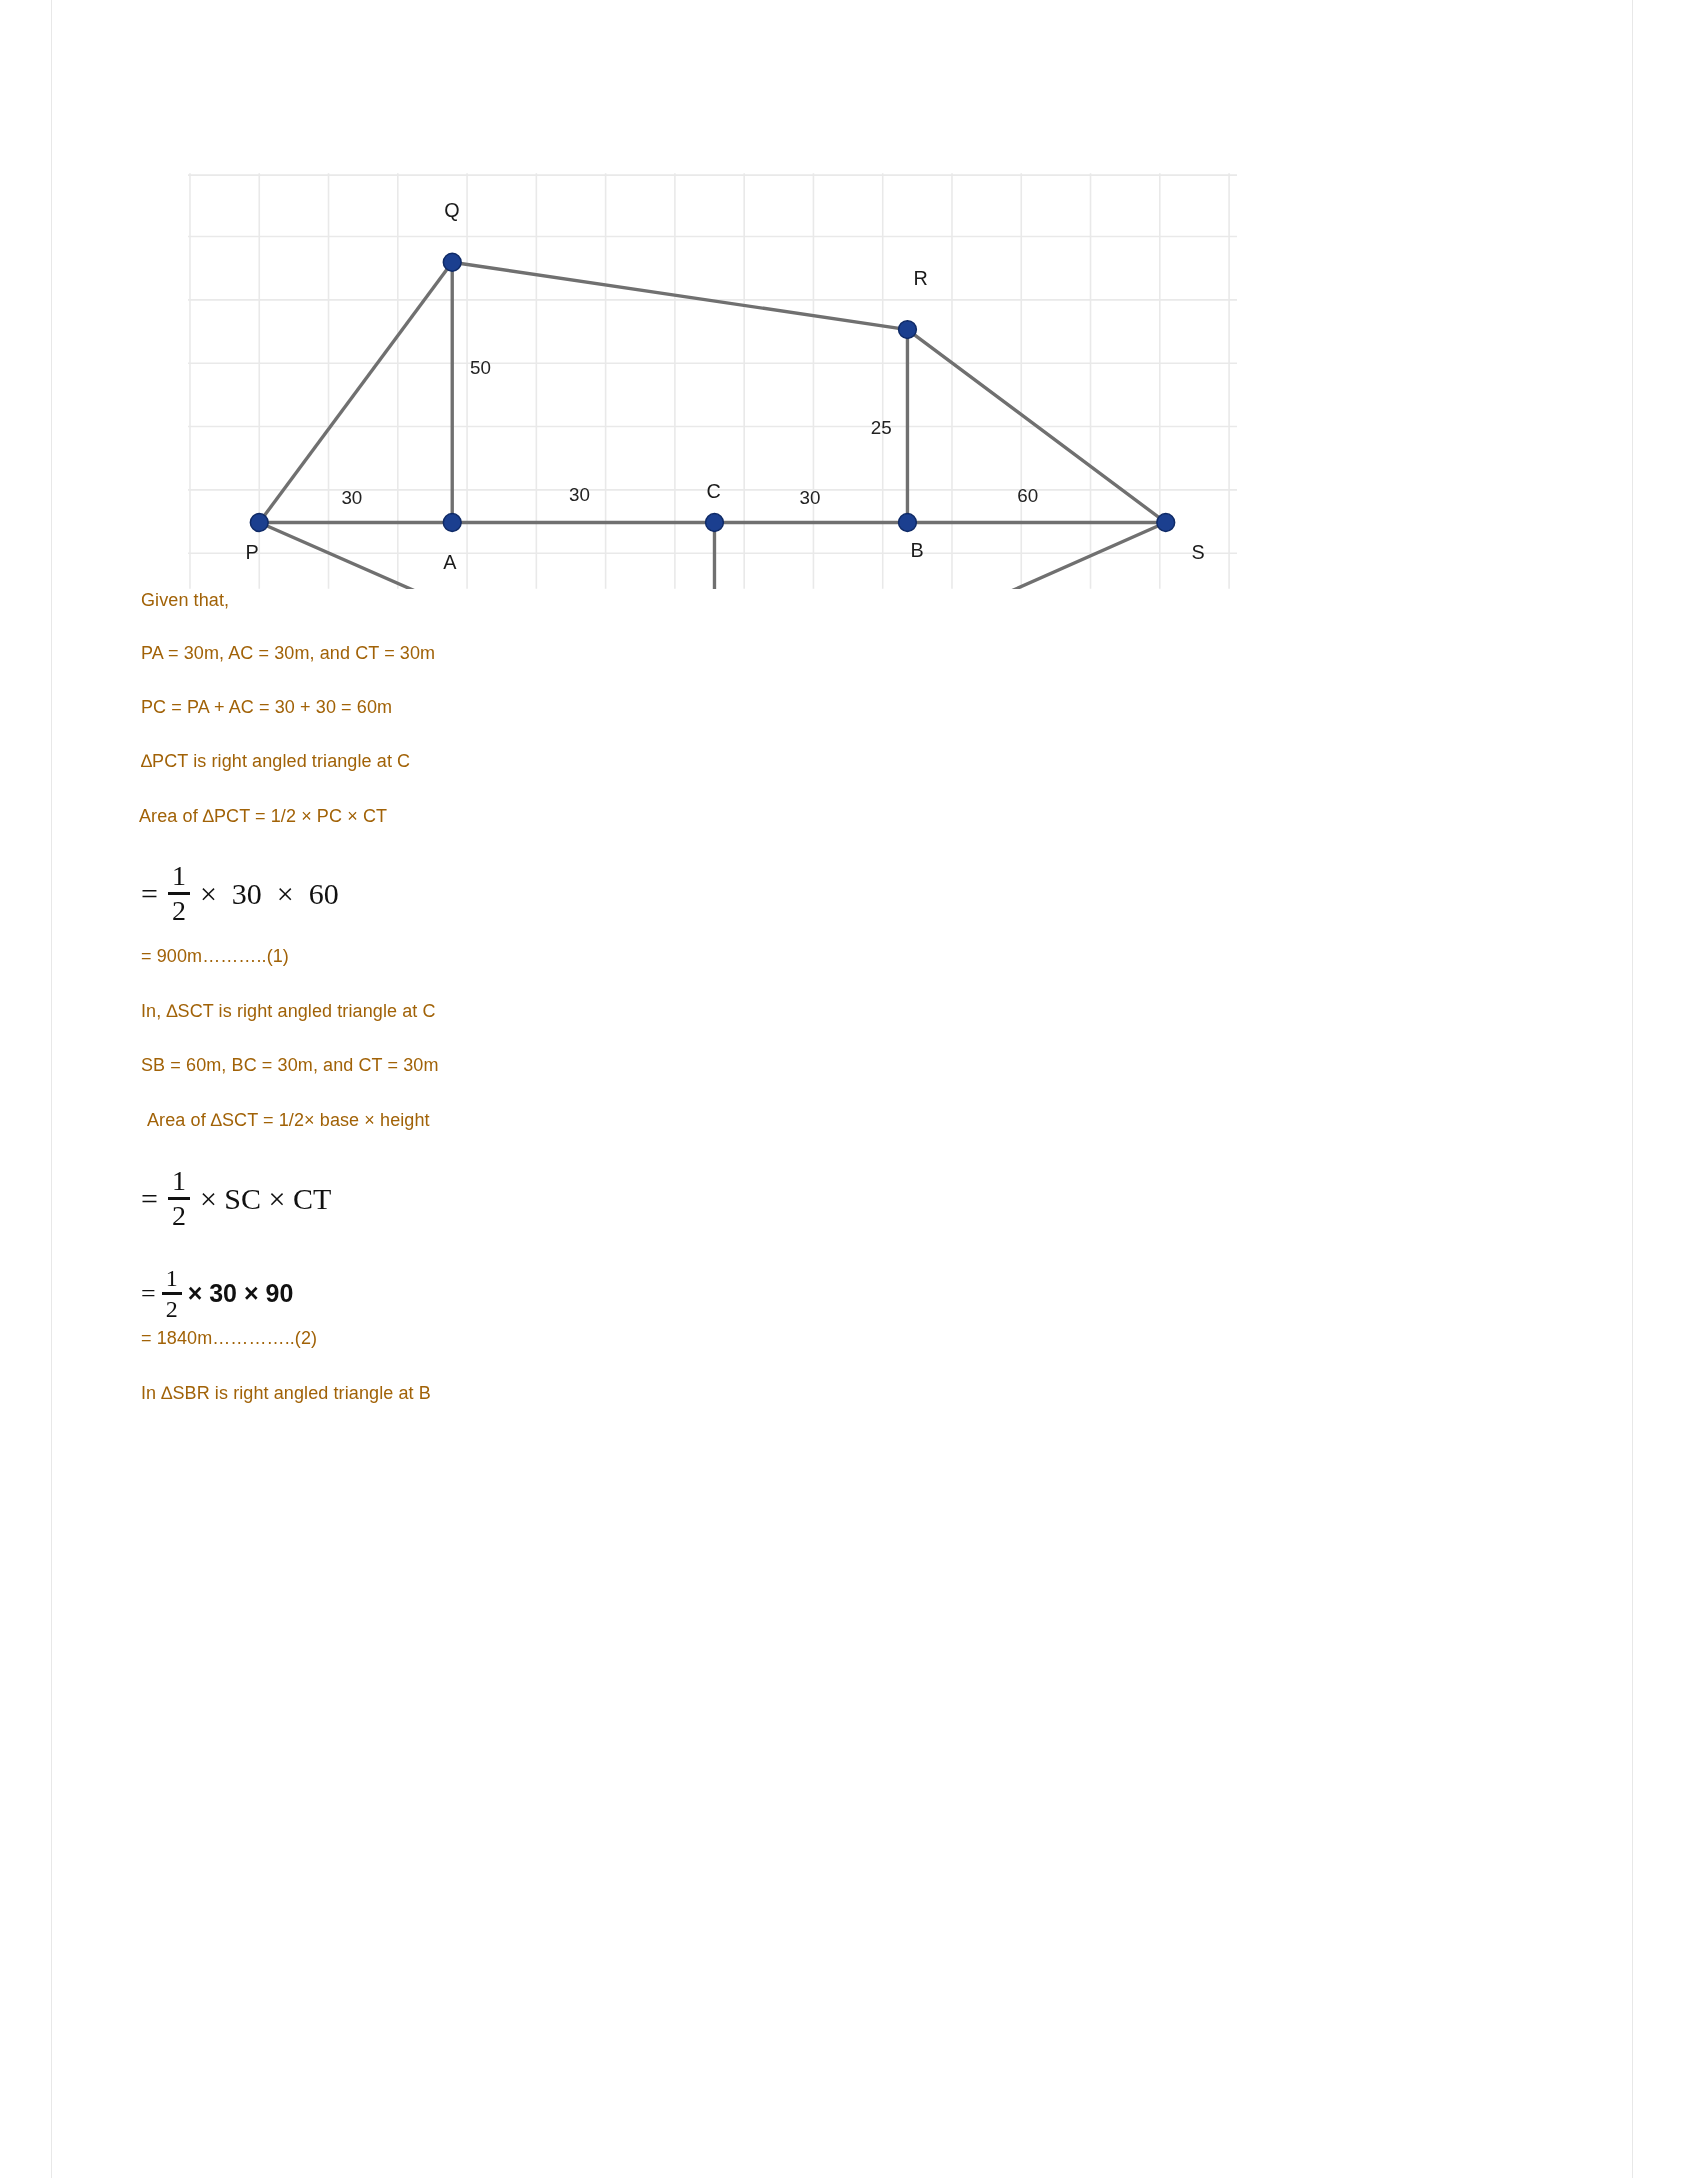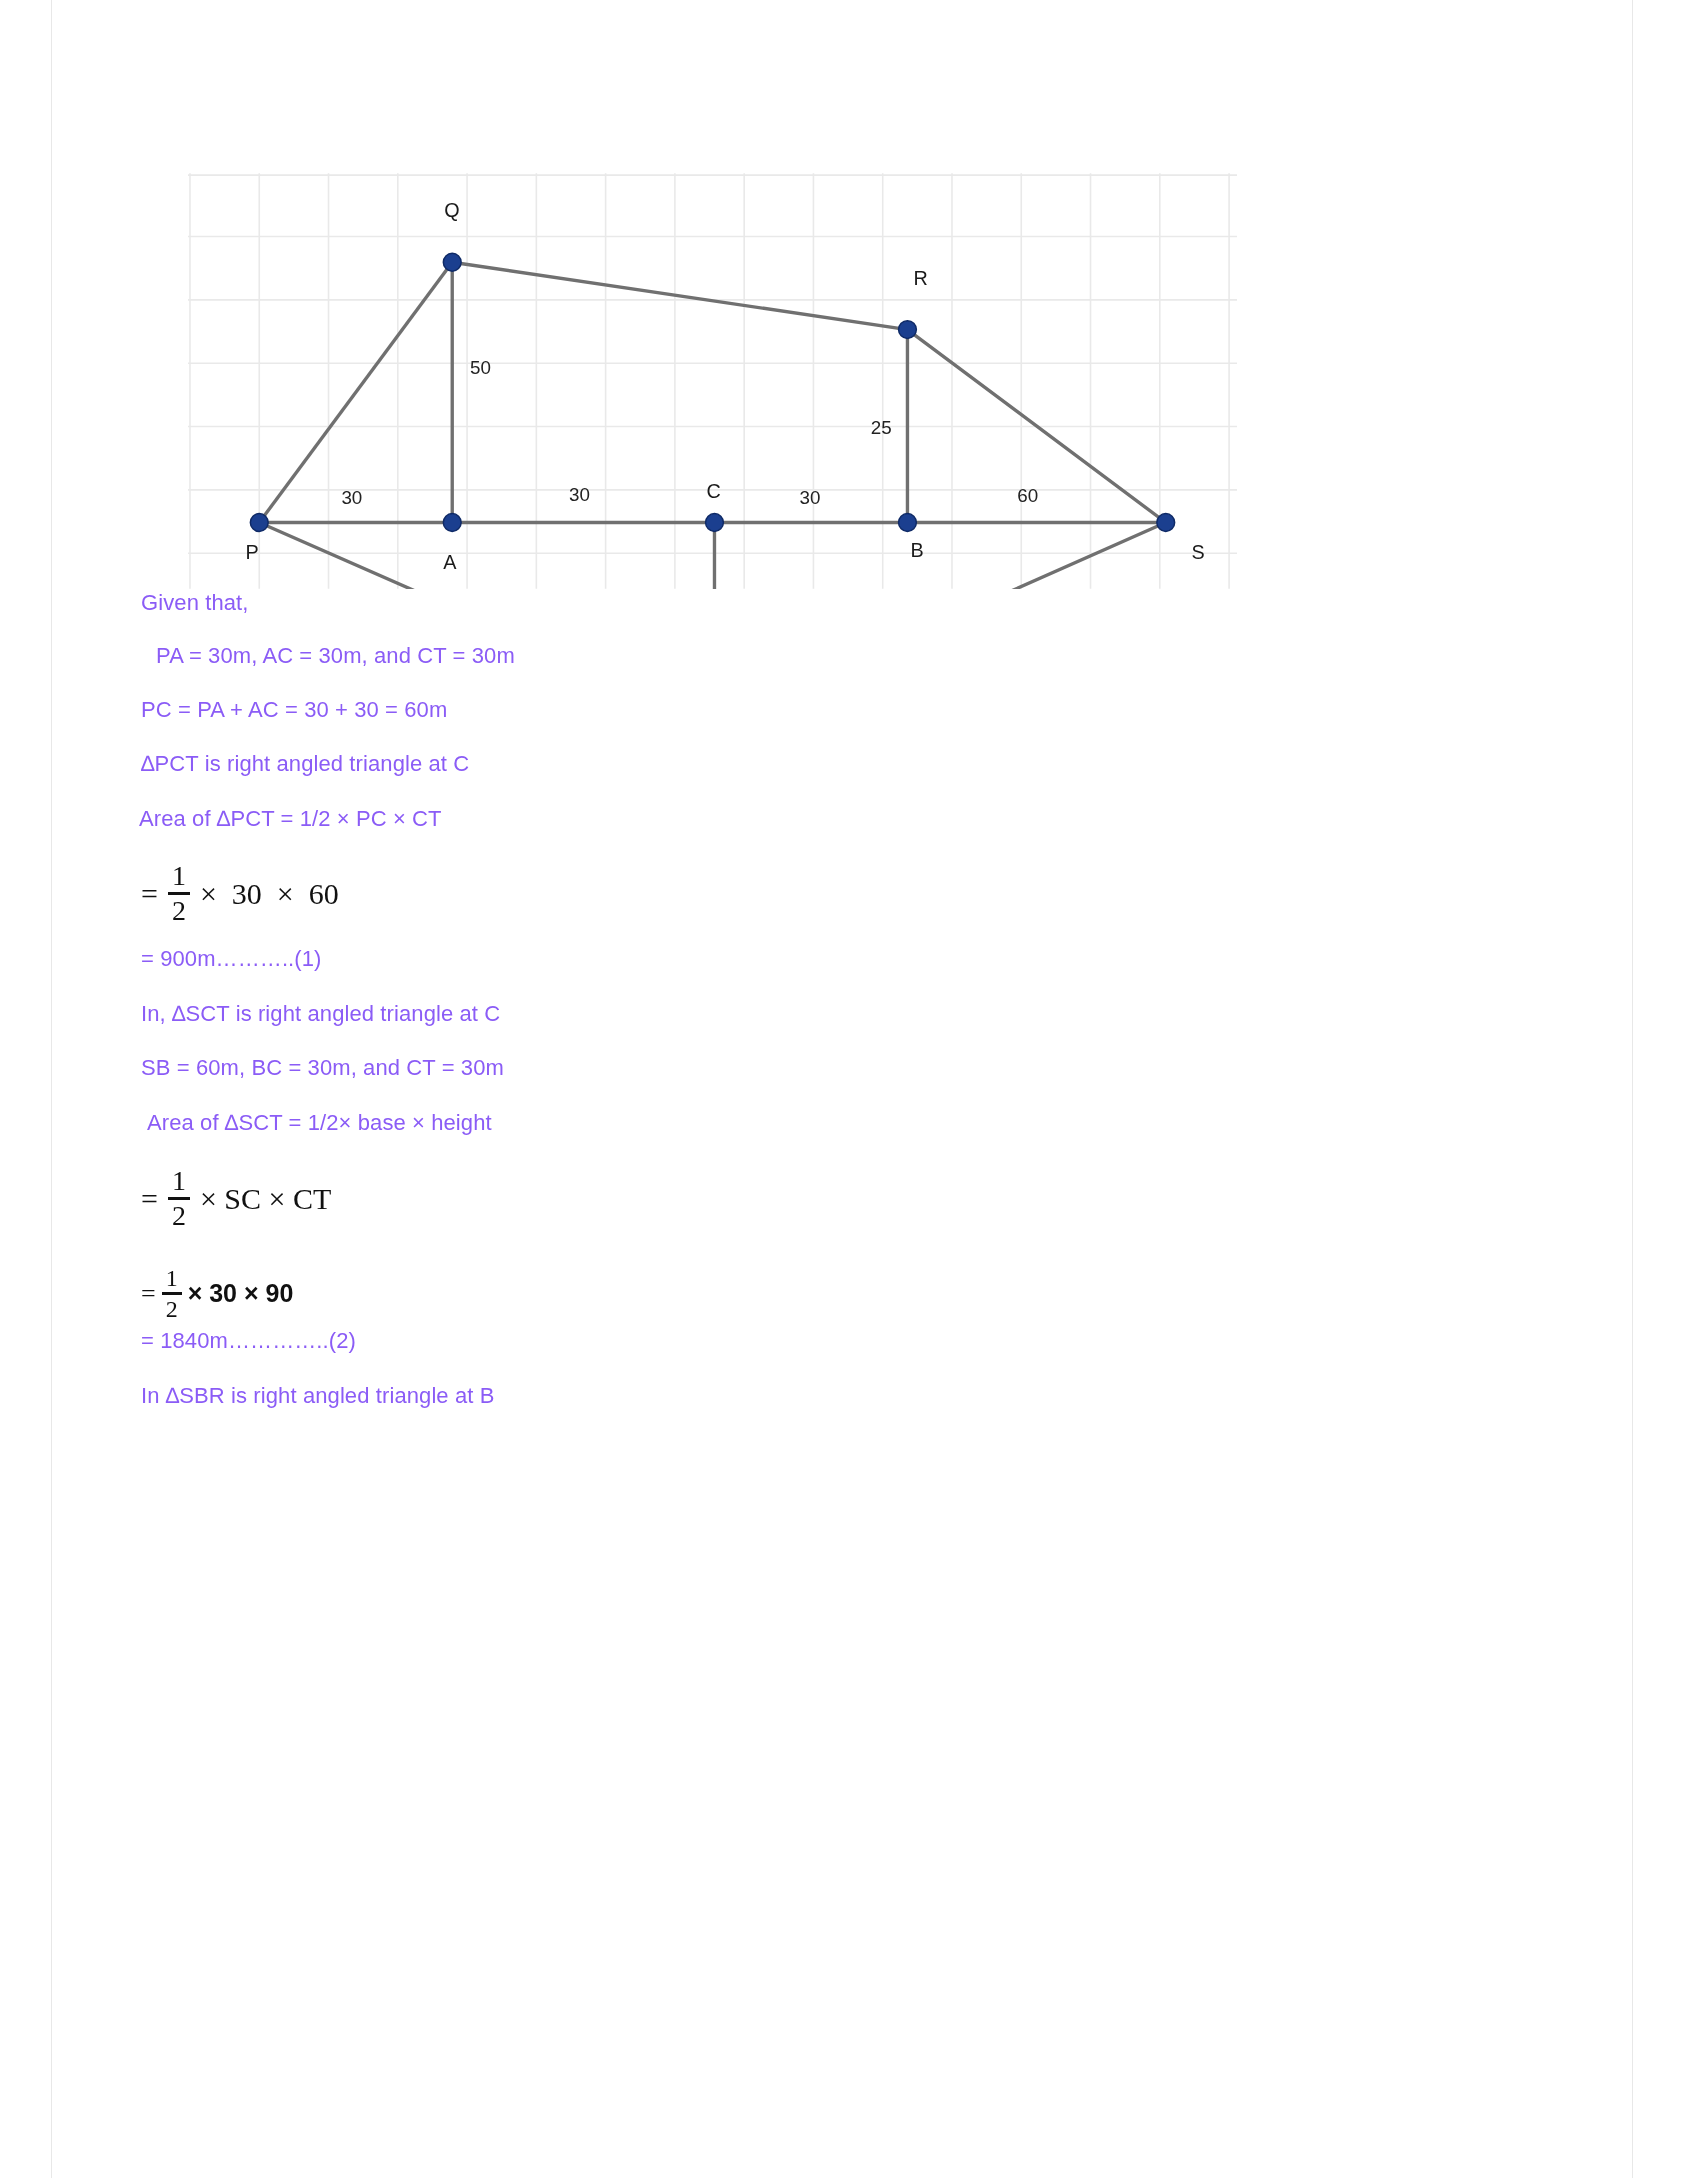--- a/index.html
+++ b/index.html
@@ -45,23 +45,23 @@
     top: 173px;
     width: 1049px;
     height: 416px;
   }
   #figure svg { display: block; }
 
   
   .txt {
     position: absolute;
     font-family: "Liberation Sans", sans-serif;
-    font-size: 22px;
+    font-size: 18px;
     line-height: 1.25;
-    color: #8b5cf6;
+    color: #a16207;
     white-space: pre;
     letter-spacing: 0.1px;
   }
 
   .frac-line {
     position: absolute;
     font-family: "Liberation Serif", serif;
     font-size: 30px;
     color: #111111;
     white-space: pre;
@@ -174,21 +174,21 @@
         <text x="838" y="332">60</text>
         <text x="285" y="203">50</text>
         <text x="690" y="264">25</text>
         <text x="548" y="449">30</text>
       </g>
     </svg>
   </div>
 
   <div class="txt" style="left:141px; top:589px;">Given that,</div>
 
-  <div class="txt" style="left:156px; top:642px;">PA = 30m, AC = 30m, and CT = 30m</div>
+  <div class="txt" style="left:141px; top:642px;">PA = 30m, AC = 30m, and CT = 30m</div>
 
   <div class="txt" style="left:141px; top:696px;">PC = PA + AC = 30 + 30 = 60m</div>
 
   <div class="txt" style="left:141px; top:750px;">∆PCT is right angled triangle at C</div>
 
   <div class="txt" style="left:139px; top:805px;">Area of ∆PCT = 1/2 × PC × CT</div>
 
   <div class="frac-line" style="left:141px; top:863px; height:61px;">
     <span class="eqsym">=</span>
     <span class="frac">

